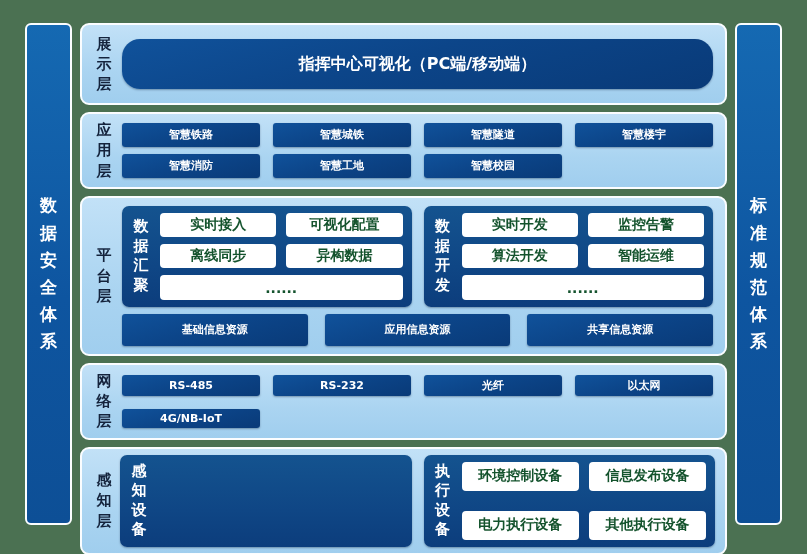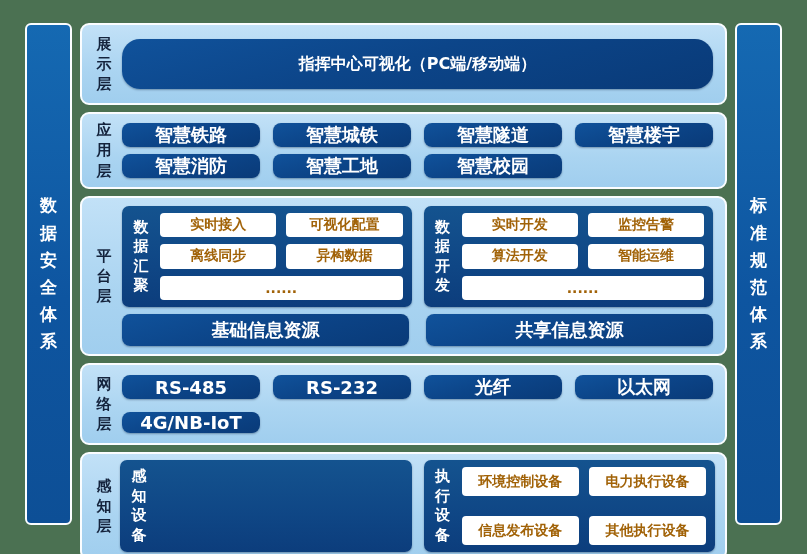--- a/index.html
+++ b/index.html
@@ -35,22 +35,22 @@
   .panel-label {
     width:32px; flex:0 0 32px;
     display:flex; align-items:center; justify-content:center;
     color:#14233c; font-weight:bold; font-size:15px;
     line-height:1.35; white-space:pre-line; text-align:center;
   }
   .panel-content { flex:1; display:flex; }
 
   .blue-box {
     background:linear-gradient(165deg,#10529b 0%,#0c4589 45%,#093a78 100%);
-    border-radius:8px;
-    color:#ffffff; font-weight:bold; font-size:18px;
+    border-radius:3px;
+    color:#ffffff; font-weight:bold; font-size:11px;
     display:flex; align-items:center; justify-content:center;
     box-shadow:0 1px 2px rgba(0,20,50,.35);
   }
 
   
   .panel.display { flex:0 0 82px; }
   .display .panel-content { padding:8px 2px; }
   .display .big-box { flex:1; font-size:16px; border-radius:18px; }
 
   
@@ -76,21 +76,21 @@
     color:#ffffff; font-weight:bold; font-size:15px;
     line-height:1.3; white-space:pre-line; text-align:center;
   }
   .group-grid {
     flex:1; display:grid; grid-template-columns:1fr 1fr;
     grid-auto-rows:1fr; gap:7px 10px;
   }
   .group-grid.loose { gap:20px 10px; }
   .white-box {
     background:#ffffff; border-radius:4px;
-    color:#a16207; font-weight:bold; font-size:14px;
+    color:#14532d; font-weight:bold; font-size:14px;
     display:flex; align-items:center; justify-content:center;
   }
   .white-box.wide { grid-column:1 / 3; }
   .resources-row { flex:0 0 32px; display:flex; gap:17px; }
   .resources-row .blue-box { flex:1; }
 
   
   .panel.network { flex:0 0 60px; }
   .network .panel-content {
     display:grid; grid-template-columns:repeat(4,1fr);
@@ -167,20 +167,21 @@
               <div class="white-box">实时开发</div>
               <div class="white-box">监控告警</div>
               <div class="white-box">算法开发</div>
               <div class="white-box">智能运维</div>
               <div class="white-box wide">......</div>
             </div>
           </div>
         </div>
         <div class="resources-row">
           <div class="blue-box">基础信息资源</div>
+          <div class="blue-box">应用信息资源</div>
           <div class="blue-box">共享信息资源</div>
         </div>
       </div>
     </div>
 
     <div class="panel network">
       <div class="panel-label">网
 络
 层</div>
       <div class="panel-content">
@@ -203,22 +204,22 @@
 设
 备</div>
         </div>
         <div class="group">
           <div class="group-label">执
 行
 设
 备</div>
           <div class="group-grid loose">
             <div class="white-box">环境控制设备</div>
+            <div class="white-box">信息发布设备</div>
             <div class="white-box">电力执行设备</div>
-            <div class="white-box">信息发布设备</div>
             <div class="white-box">其他执行设备</div>
           </div>
         </div>
       </div>
     </div>
 
   </div>
 
   <div class="side-bar">标
 准

